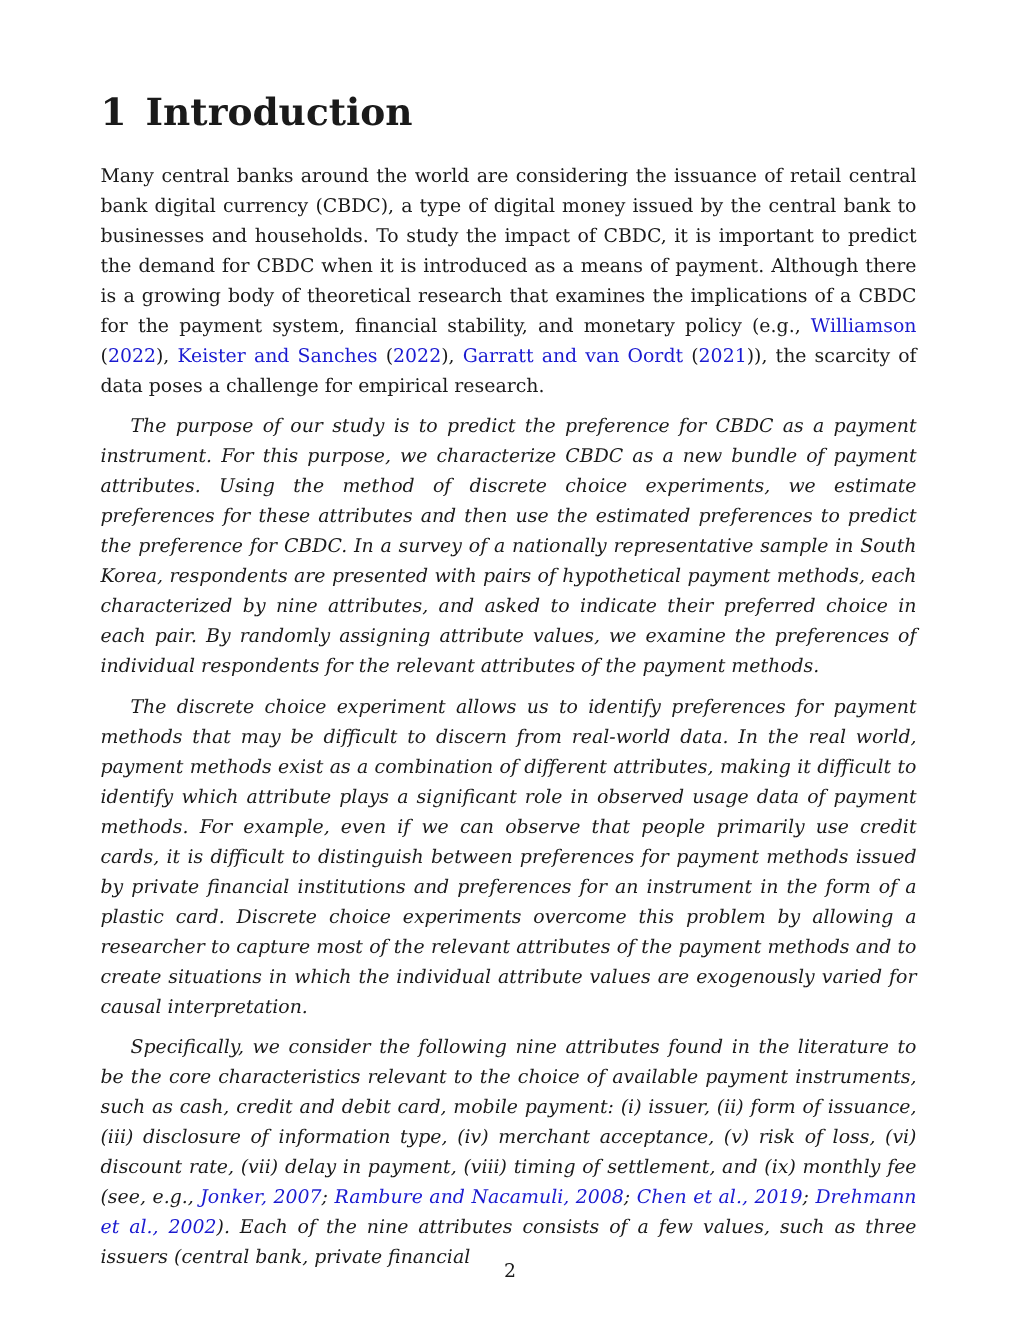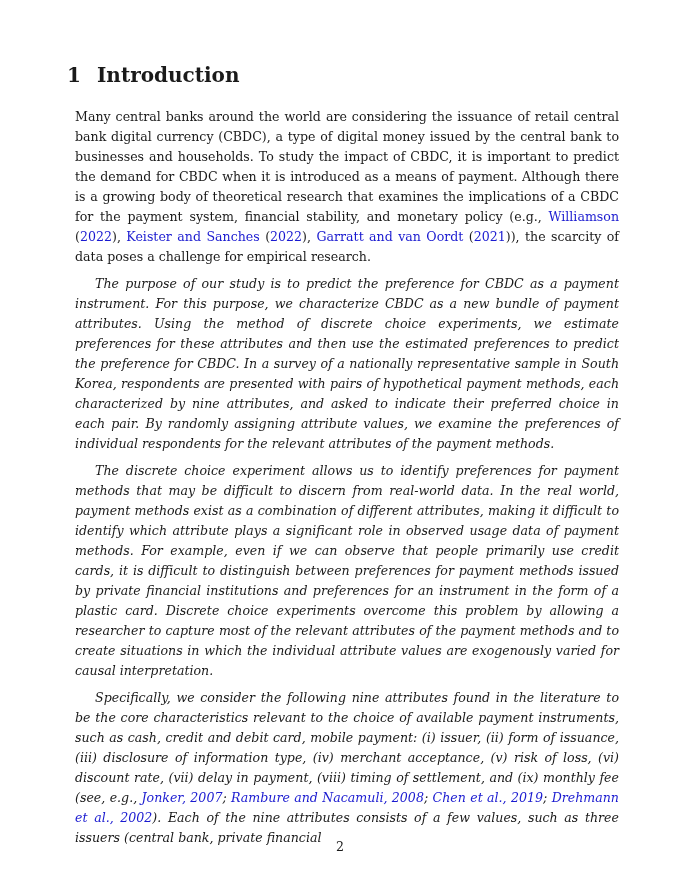--- a/index.html
+++ b/index.html
@@ -19,33 +19,33 @@
       position: absolute;
       left: 67px;
       top: 0;
       width: 544px;
     }
     .section-heading {
       position: absolute;
       top: 62px;
       left: 0;
       margin: 0;
-      font-size: 20px;
+      font-size: 25px;
       font-weight: bold;
       line-height: 26px;
       white-space: nowrap;
     }
     .section-num {
       display: inline-block;
       width: 30px;
     }
     .body-text {
       position: absolute;
       top: 107px;
-      left: 8px;
+      left: 0;
       width: 544px;
     }
     p.para {
       margin: 0 0 7px 0;
       font-size: 12.6px;
       line-height: 20px;
       text-align: justify;
       hyphens: manual;
     }
     p.para.indent {

